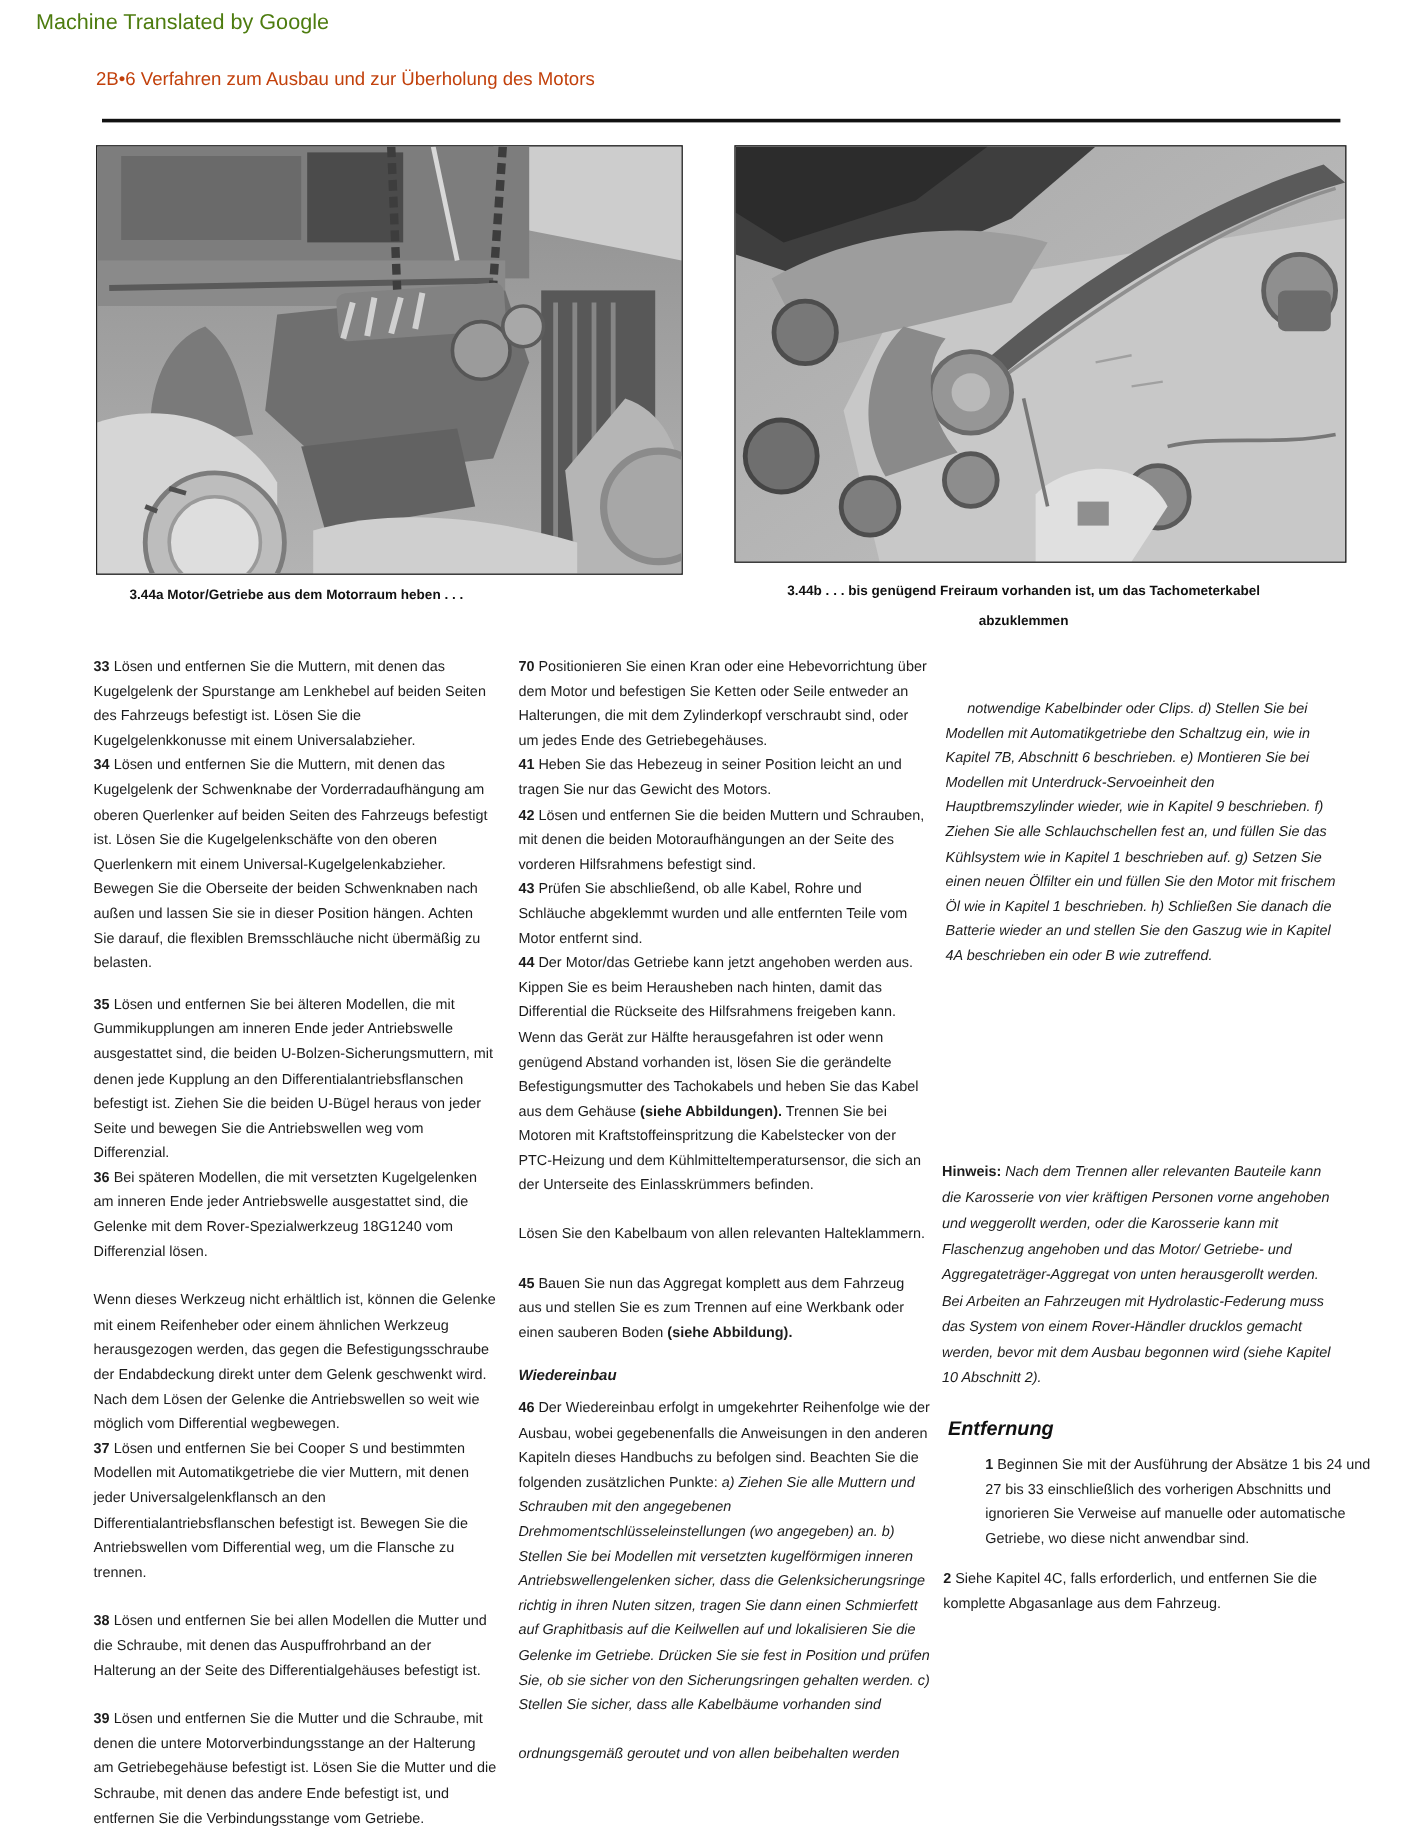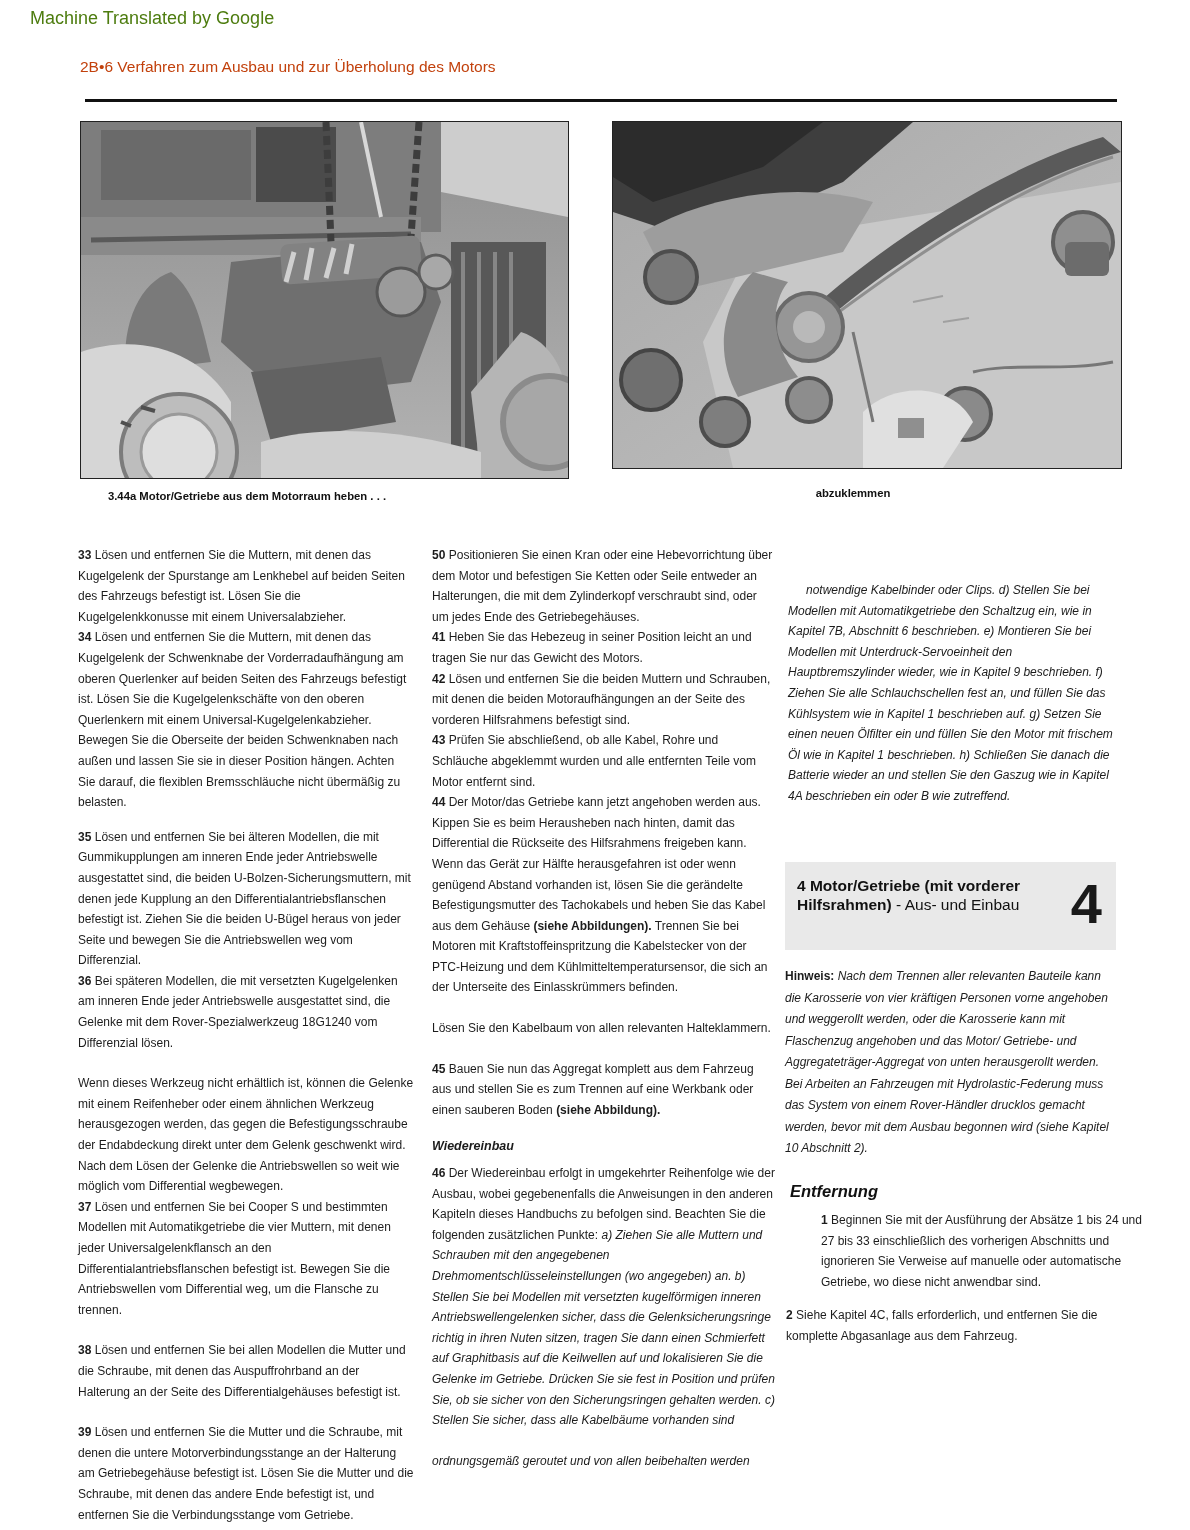--- a/index.html
+++ b/index.html
@@ -127,58 +127,52 @@
       <rect x="452" y="120" width="44" height="34" rx="6" fill="#6c6c6c"></rect>
       <path d="M250 290 C280 260 340 260 360 300 L330 346 L250 346 Z" fill="#e0e0e0"></path>
       <rect x="285" y="296" width="26" height="20" fill="#8f8f8f"></rect>
       <path d="M240 210 L260 300 M360 250 C400 240 450 250 500 240" stroke="#777777" stroke-width="3" fill="none"></path>
       <path d="M300 180 l30 -6 M330 200 l26 -4" stroke="#a0a0a0" stroke-width="2"></path>
     </svg>
   </div>
 
   <div class="caption cap-a">3.44a Motor/Getriebe aus dem Motorraum heben . . .</div>
   <div class="caption cap-b">
+    <div>3.44b . . . bis genügend Freiraum vorhanden ist, um das Tachometerkabel</div>
     <div>abzuklemmen</div>
   </div>
 
   <div class="col col1">
     <p><span class="num">33</span> <span>Lösen und entfernen Sie die Muttern, mit denen das Kugelgelenk der Spurstange am Lenkhebel auf beiden Seiten des Fahrzeugs befestigt ist. Lösen Sie die Kugelgelenkkonusse mit einem Universalabzieher.</span></p>
     <p><span class="num">34</span> <span>Lösen und entfernen Sie die Muttern, mit denen das Kugelgelenk der Schwenknabe der Vorderradaufhängung am oberen Querlenker auf beiden Seiten des Fahrzeugs befestigt ist. Lösen Sie die Kugelgelenkschäfte von den oberen Querlenkern mit einem Universal-Kugelgelenkabzieher. Bewegen Sie die Oberseite der beiden Schwenknaben nach außen und lassen Sie sie in dieser Position hängen. Achten Sie darauf, die flexiblen Bremsschläuche nicht übermäßig zu belasten.</span></p>
     <p class="mt"><span class="num">35</span> <span>Lösen und entfernen Sie bei älteren Modellen, die mit Gummikupplungen am inneren Ende jeder Antriebswelle ausgestattet sind, die beiden U-Bolzen-Sicherungsmuttern, mit denen jede Kupplung an den Differentialantriebsflanschen befestigt ist. Ziehen Sie die beiden U-Bügel heraus von jeder Seite und bewegen Sie die Antriebswellen weg vom Differenzial.</span></p>
     <p><span class="num">36</span> <span>Bei späteren Modellen, die mit versetzten Kugelgelenken am inneren Ende jeder Antriebswelle ausgestattet sind, die Gelenke mit dem Rover-Spezialwerkzeug 18G1240 vom Differenzial lösen.</span></p>
     <p class="mt2">Wenn dieses Werkzeug nicht erhältlich ist, können die Gelenke mit einem Reifenheber oder einem ähnlichen Werkzeug herausgezogen werden, das gegen die Befestigungsschraube der Endabdeckung direkt unter dem Gelenk geschwenkt wird. Nach dem Lösen der Gelenke die Antriebswellen so weit wie möglich vom Differential wegbewegen.</p>
     <p><span class="num">37</span> <span>Lösen und entfernen Sie bei Cooper S und bestimmten Modellen mit Automatikgetriebe die vier Muttern, mit denen jeder Universalgelenkflansch an den Differentialantriebsflanschen befestigt ist. Bewegen Sie die Antriebswellen vom Differential weg, um die Flansche zu trennen.</span></p>
     <p class="mt2"><span class="num">38</span> <span>Lösen und entfernen Sie bei allen Modellen die Mutter und die Schraube, mit denen das Auspuffrohrband an der Halterung an der Seite des Differentialgehäuses befestigt ist.</span></p>
     <p class="mt2"><span class="num">39</span> <span>Lösen und entfernen Sie die Mutter und die Schraube, mit denen die untere Motorverbindungsstange an der Halterung am Getriebegehäuse befestigt ist. Lösen Sie die Mutter und die Schraube, mit denen das andere Ende befestigt ist, und entfernen Sie die Verbindungsstange vom Getriebe.</span></p>
   </div>
 
   <div class="col col2">
-    <p><span class="num">50</span> <span>Positionieren Sie einen Kran oder eine Hebevorrichtung über dem Motor und befestigen Sie Ketten oder Seile entweder an Halterungen, die mit dem Zylinderkopf verschraubt sind, oder um jedes Ende des Getriebegehäuses.</span></p>
+    <p><span class="num">70</span> <span>Positionieren Sie einen Kran oder eine Hebevorrichtung über dem Motor und befestigen Sie Ketten oder Seile entweder an Halterungen, die mit dem Zylinderkopf verschraubt sind, oder um jedes Ende des Getriebegehäuses.</span></p>
     <p><span class="num">41</span> <span>Heben Sie das Hebezeug in seiner Position leicht an und tragen Sie nur das Gewicht des Motors.</span></p>
     <p><span class="num">42</span> <span>Lösen und entfernen Sie die beiden Muttern und Schrauben, mit denen die beiden Motoraufhängungen an der Seite des vorderen Hilfsrahmens befestigt sind.</span></p>
     <p><span class="num">43</span> <span>Prüfen Sie abschließend, ob alle Kabel, Rohre und Schläuche abgeklemmt wurden und alle entfernten Teile vom Motor entfernt sind.</span></p>
     <p><span class="num">44</span> <span>Der Motor/das Getriebe kann jetzt angehoben werden aus. Kippen Sie es beim Herausheben nach hinten, damit das Differential die Rückseite des Hilfsrahmens freigeben kann. Wenn das Gerät zur Hälfte herausgefahren ist oder wenn genügend Abstand vorhanden ist, lösen Sie die gerändelte Befestigungsmutter des Tachokabels und heben Sie das Kabel aus dem Gehäuse</span> <span class="bold-inline">(siehe Abbildungen).</span> <span>Trennen Sie bei Motoren mit Kraftstoffeinspritzung die Kabelstecker von der PTC-Heizung und dem Kühlmitteltemperatursensor, die sich an der Unterseite des Einlasskrümmers befinden.</span></p>
     <p class="mt2">Lösen Sie den Kabelbaum von allen relevanten Halteklammern.</p>
     <p class="mt2"><span class="num">45</span> <span>Bauen Sie nun das Aggregat komplett aus dem Fahrzeug aus und stellen Sie es zum Trennen auf eine Werkbank oder einen sauberen Boden</span> <span class="bold-inline">(siehe Abbildung).</span></p>
     <p class="sub-heading">Wiedereinbau</p>
     <p><span class="num">46</span> <span>Der Wiedereinbau erfolgt in umgekehrter Reihenfolge wie der Ausbau, wobei gegebenenfalls die Anweisungen in den anderen Kapiteln dieses Handbuchs zu befolgen sind. Beachten Sie die folgenden zusätzlichen Punkte:</span> <span class="italic-inline">a) Ziehen Sie alle Muttern und Schrauben mit den angegebenen Drehmomentschlüsseleinstellungen (wo angegeben) an. b) Stellen Sie bei Modellen mit versetzten kugelförmigen inneren Antriebswellengelenken sicher, dass die Gelenksicherungsringe richtig in ihren Nuten sitzen, tragen Sie dann einen Schmierfett auf Graphitbasis auf die Keilwellen auf und lokalisieren Sie die Gelenke im Getriebe. Drücken Sie sie fest in Position und prüfen Sie, ob sie sicher von den Sicherungsringen gehalten werden. c) Stellen Sie sicher, dass alle Kabelbäume vorhanden sind</span></p>
     <p class="mt2 italic-inline">ordnungsgemäß geroutet und von allen beibehalten werden</p>
   </div>
 
   <div class="col col3-italic">
     <p><span class="first-indent"></span><span>notwendige Kabelbinder oder Clips. d) Stellen Sie bei Modellen mit Automatikgetriebe den Schaltzug ein, wie in Kapitel 7B, Abschnitt 6 beschrieben. e) Montieren Sie bei Modellen mit Unterdruck-Servoeinheit den Hauptbremszylinder wieder, wie in Kapitel 9 beschrieben. f) Ziehen Sie alle Schlauchschellen fest an, und füllen Sie das Kühlsystem wie in Kapitel 1 beschrieben auf. g) Setzen Sie einen neuen Ölfilter ein und füllen Sie den Motor mit frischem Öl wie in Kapitel 1 beschrieben. h) Schließen Sie danach die Batterie wieder an und stellen Sie den Gaszug wie in Kapitel 4A beschrieben ein oder B wie zutreffend.</span></p>
   </div>
 
-  <div class="section-box">
-    <div class="titles">
-      <b>4 Motor/Getriebe (mit vorderer Hilfsrahmen)</b>
-      <span>- Aus- und Einbau</span>
-    </div>
-    <div class="big-num">4</div>
-  </div>
 
   <div class="hinweis">
     <span class="label">Hinweis:</span>
     <span>Nach dem Trennen aller relevanten Bauteile kann die Karosserie von vier kräftigen Personen vorne angehoben und weggerollt werden, oder die Karosserie kann mit Flaschenzug angehoben und das Motor/ Getriebe- und Aggregateträger-Aggregat von unten herausgerollt werden. Bei Arbeiten an Fahrzeugen mit Hydrolastic-Federung muss das System von einem Rover-Händler drucklos gemacht werden, bevor mit dem Ausbau begonnen wird (siehe Kapitel 10 Abschnitt 2).</span>
   </div>
 
   <div class="entfernung">Entfernung</div>
 
   <div class="col3-p p1"><span class="num">1</span> <span>Beginnen Sie mit der Ausführung der Absätze 1 bis 24 und 27 bis 33 einschließlich des vorherigen Abschnitts und ignorieren Sie Verweise auf manuelle oder automatische Getriebe, wo diese nicht anwendbar sind.</span></div>
   <div class="col3-p p2"><span class="num">2</span> <span>Siehe Kapitel 4C, falls erforderlich, und entfernen Sie die komplette Abgasanlage aus dem Fahrzeug.</span></div>

